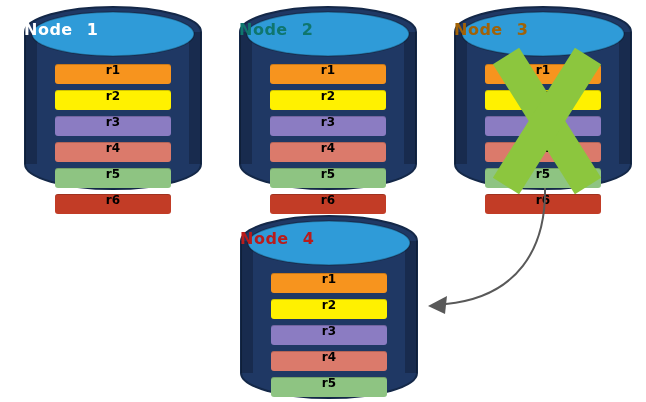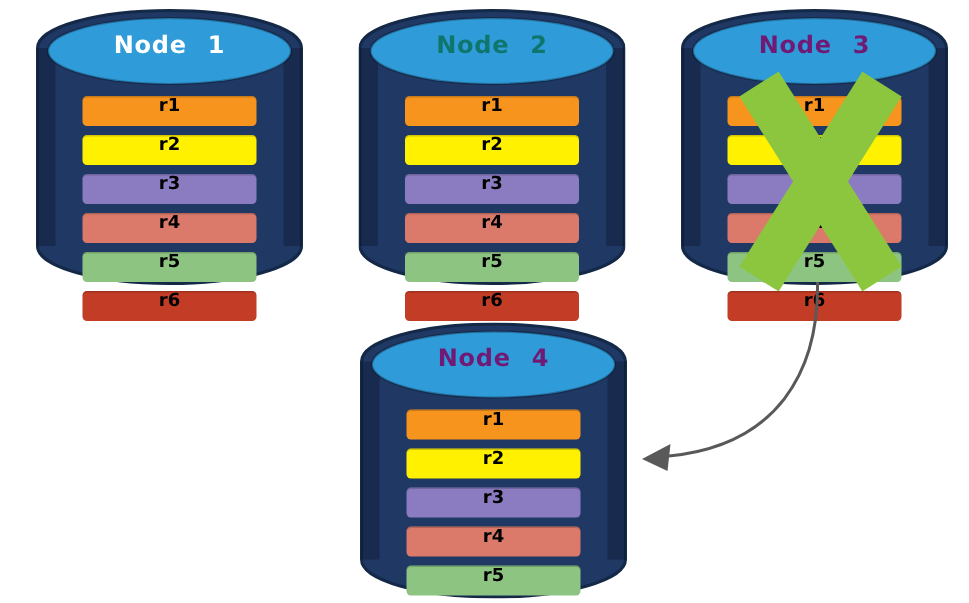--- a/index.html
+++ b/index.html
@@ -4,21 +4,21 @@
 <style>
   html,body{margin:0;padding:0;background:#ffffff;}
   .canvas{
     position:relative;width:646px;height:402px;overflow:hidden;
     font-family:"DejaVu Sans","Liberation Sans",sans-serif;
   }
   .node{position:absolute;width:178px;height:184px;}
   .cyl{position:absolute;left:0;top:0;}
   .node-title{
     position:absolute;top:14px;left:0;width:100%;
-    text-align:center;font-size:16px;font-weight:bold;
+    text-align:left;font-size:16px;font-weight:bold;
     word-spacing:8px;letter-spacing:.5px;
   }
   .bars{position:absolute;top:58px;left:31px;width:116px;}
   .bar{
     height:20px;margin-bottom:6px;border-radius:3px;
     font-size:12px;font-weight:bold;text-align:center;line-height:13px;
     box-shadow:inset 0 1px 0 rgba(0,0,0,.18);
   }
   .xmark{position:absolute;left:38px;top:42px;}
   .arrow-layer{position:absolute;left:0;top:0;pointer-events:none;}
@@ -64,21 +64,21 @@
     </div>
   </div>
 
   <div class="node" style="left:454px;top:6px;">
     <svg class="cyl" width="178" height="184" viewBox="0 0 178 184">
       <path d="M1,26 A88,25 0 0 1 177,26 L177,158 A88,25 0 0 1 1,158 Z" stroke-width="2" style="fill: rgb(31, 56, 100); stroke: rgb(20, 40, 72);"></path>
       <rect x="1" y="26" width="12" height="132" fill="#000000" opacity="0.22"></rect>
       <rect x="165" y="26" width="12" height="132" fill="#000000" opacity="0.22"></rect>
       <ellipse cx="89" cy="28" rx="81" ry="22" stroke="rgba(0,0,0,0.25)" stroke-width="1.5" style="fill: rgb(47, 155, 216);"></ellipse>
     </svg>
-    <div class="node-title" style="color: #701a75;">Node 3</div>
+    <div class="node-title" style="color: #a16207;">Node 3</div>
     <div class="bars" style="color: rgb(0, 0, 0);">
       <div class="bar" style="background-color: rgb(247, 148, 30);">r1</div>
       <div class="bar" style="background-color: rgb(255, 241, 0);">r2</div>
       <div class="bar" style="background-color: rgb(139, 124, 194);">r3</div>
       <div class="bar" style="background-color: rgb(219, 122, 107);">r4</div>
       <div class="bar" style="background-color: rgb(142, 196, 130);">r5</div>
       <div class="bar" style="background-color: rgb(194, 60, 38);">r6</div>
     </div>
     <svg class="xmark" width="110" height="146" viewBox="0 0 110 146">
       <line x1="14" y1="8" x2="96" y2="138" stroke-width="31" style="stroke: rgb(140, 198, 62);"></line>
@@ -86,21 +86,21 @@
     </svg>
   </div>
 
   <div class="node" style="left:240px;top:215px;">
     <svg class="cyl" width="178" height="184" viewBox="0 0 178 184">
       <path d="M1,26 A88,25 0 0 1 177,26 L177,158 A88,25 0 0 1 1,158 Z" stroke-width="2" style="fill: rgb(31, 56, 100); stroke: rgb(20, 40, 72);"></path>
       <rect x="1" y="26" width="12" height="132" fill="#000000" opacity="0.22"></rect>
       <rect x="165" y="26" width="12" height="132" fill="#000000" opacity="0.22"></rect>
       <ellipse cx="89" cy="28" rx="81" ry="22" stroke="rgba(0,0,0,0.25)" stroke-width="1.5" style="fill: rgb(47, 155, 216);"></ellipse>
     </svg>
-    <div class="node-title" style="color: #701a75;">Node 4</div>
+    <div class="node-title" style="color: #b91c1c;">Node 4</div>
     <div class="bars" style="color: rgb(0, 0, 0);">
       <div class="bar" style="background-color: rgb(247, 148, 30);">r1</div>
       <div class="bar" style="background-color: rgb(255, 241, 0);">r2</div>
       <div class="bar" style="background-color: rgb(139, 124, 194);">r3</div>
       <div class="bar" style="background-color: rgb(219, 122, 107);">r4</div>
       <div class="bar" style="background-color: rgb(142, 196, 130);">r5</div>
       <div class="bar" style="background-color: rgb(194, 60, 38);">r6</div>
     </div>
   </div>
 

